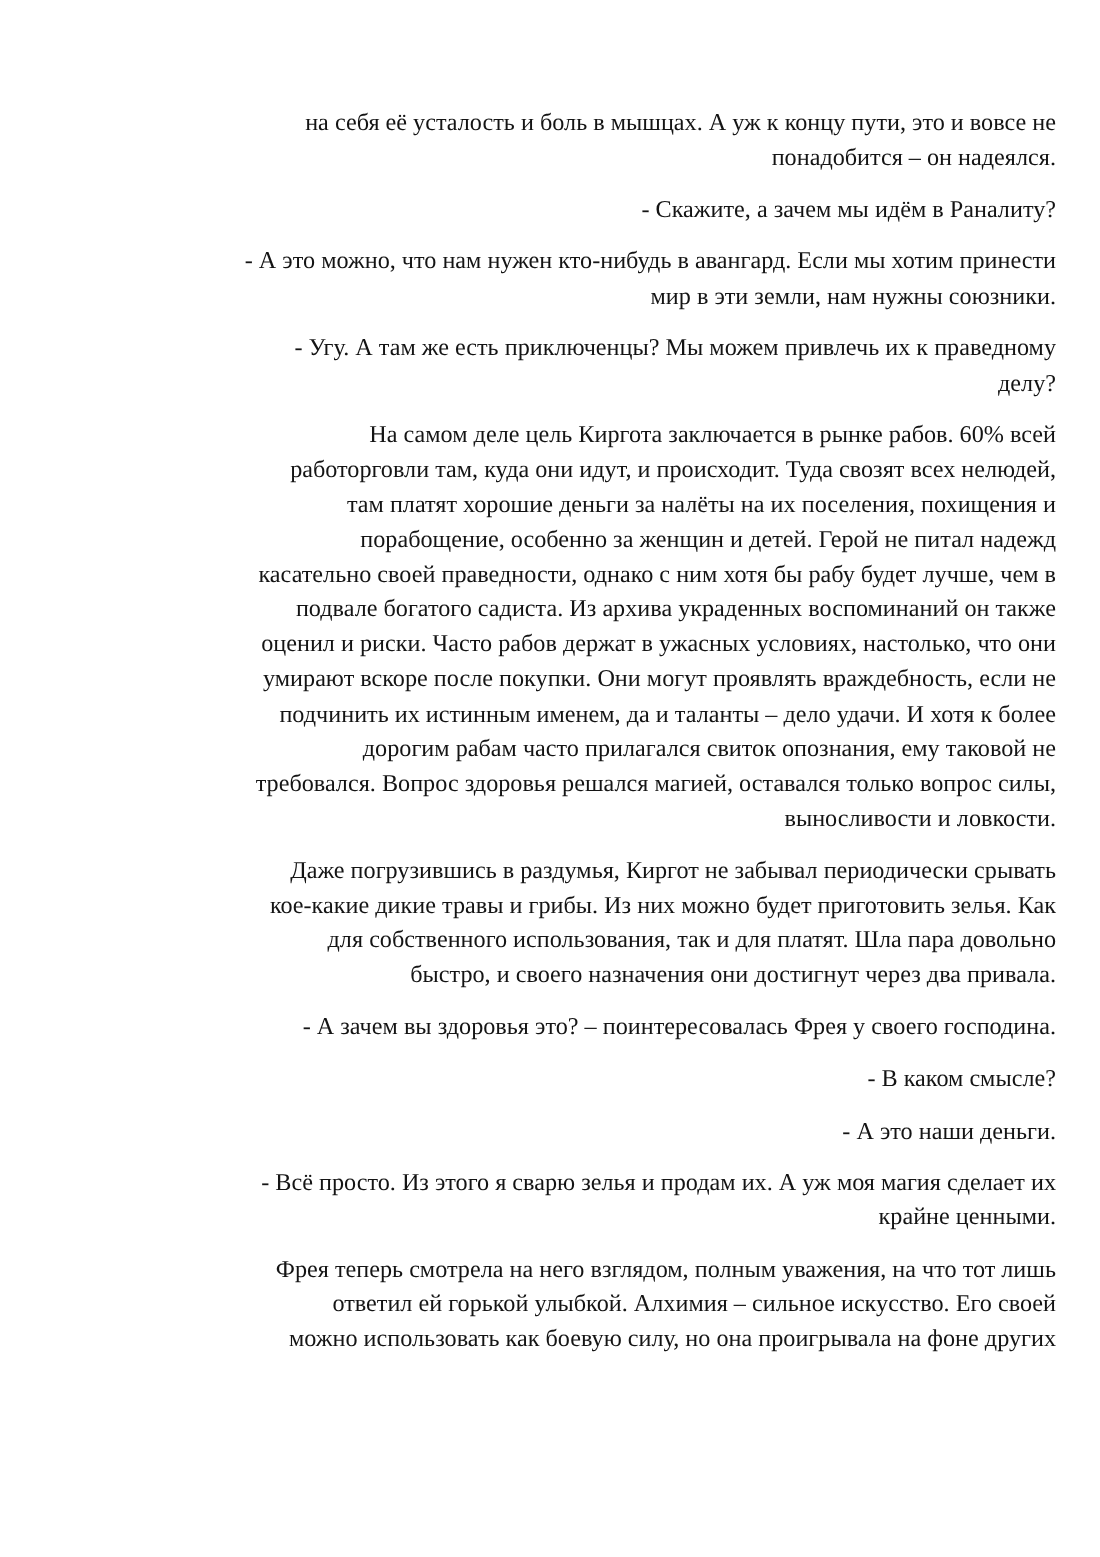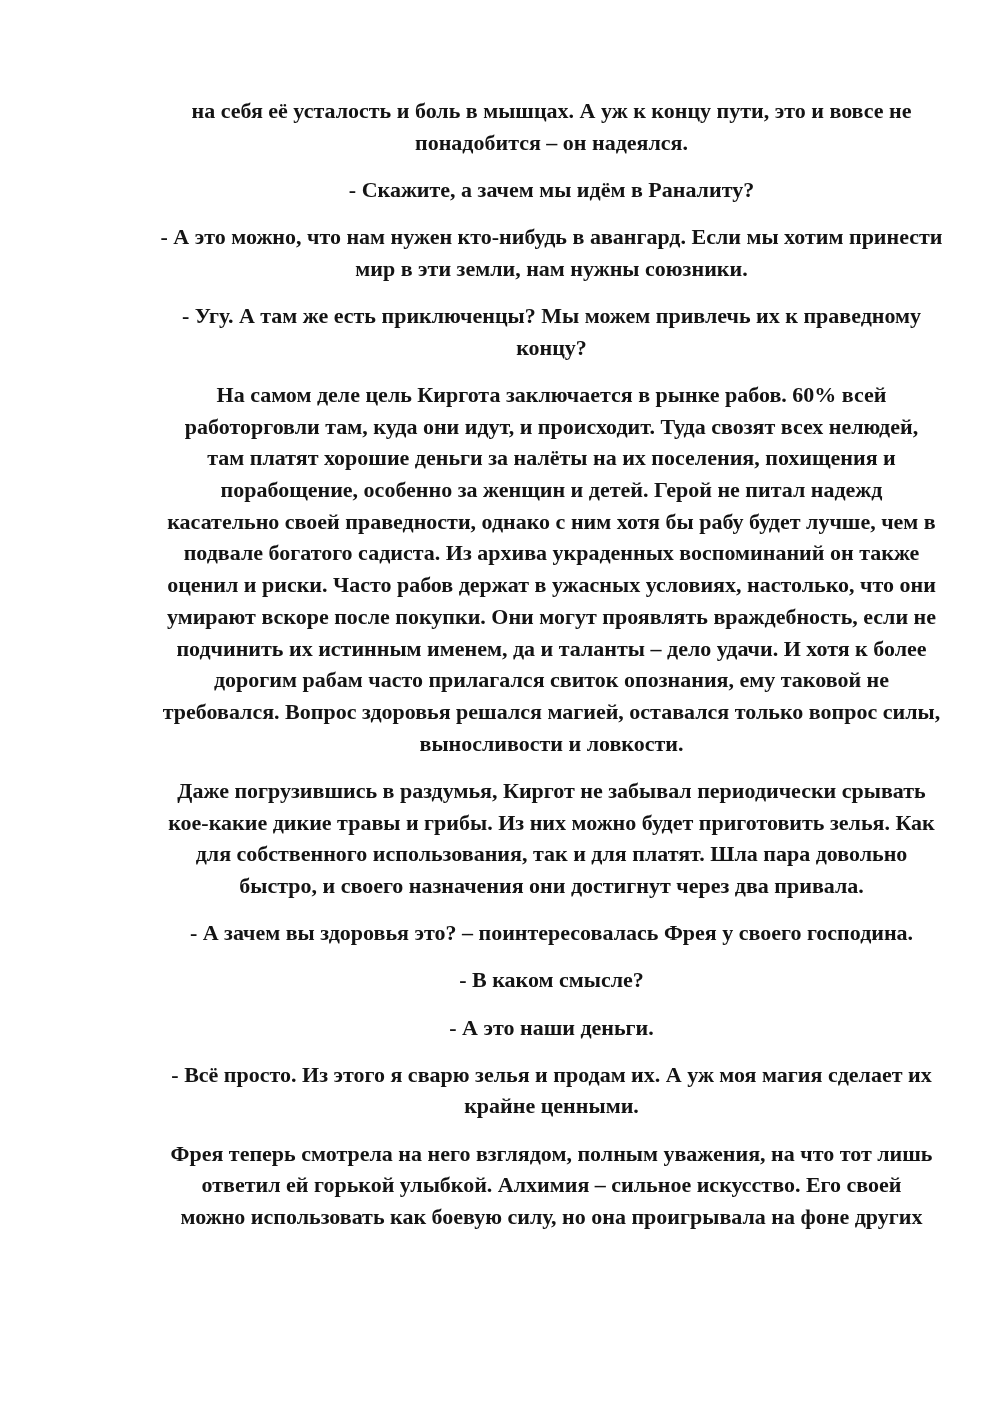--- a/index.html
+++ b/index.html
@@ -21,36 +21,36 @@
     padding: 95px 40px 0 143px;
   }
   .text-block {
     color: #141414;
   }
   .text-block p {
     margin: 0 0 15.5px 0;
     font-size: 22px;
     line-height: 31.7px;
     white-space: pre-line;       
-    text-align: center;
-    font-weight: 700;
+    text-align: right;
+    font-weight: 400;
   }
 </style>
 </head>
 <body>
 
 <div class="page">
   <div class="text-block">
     <p>на себя её усталость и боль в мышцах. А уж к концу пути, это и вовсе не
 понадобится – он надеялся.</p>
     <p>- Скажите, а зачем мы идём в Раналиту?</p>
     <p>- А это можно, что нам нужен кто-нибудь в авангард. Если мы хотим принести
 мир в эти земли, нам нужны союзники.</p>
     <p>- Угу. А там же есть приключенцы? Мы можем привлечь их к праведному
-концу?</p>
+делу?</p>
     <p>На самом деле цель Киргота заключается в рынке рабов. 60% всей
 работорговли там, куда они идут, и происходит. Туда свозят всех нелюдей,
 там платят хорошие деньги за налёты на их поселения, похищения и
 порабощение, особенно за женщин и детей. Герой не питал надежд
 касательно своей праведности, однако с ним хотя бы рабу будет лучше, чем в
 подвале богатого садиста. Из архива украденных воспоминаний он также
 оценил и риски. Часто рабов держат в ужасных условиях, настолько, что они
 умирают вскоре после покупки. Они могут проявлять враждебность, если не
 подчинить их истинным именем, да и таланты – дело удачи. И хотя к более
 дорогим рабам часто прилагался свиток опознания, ему таковой не

